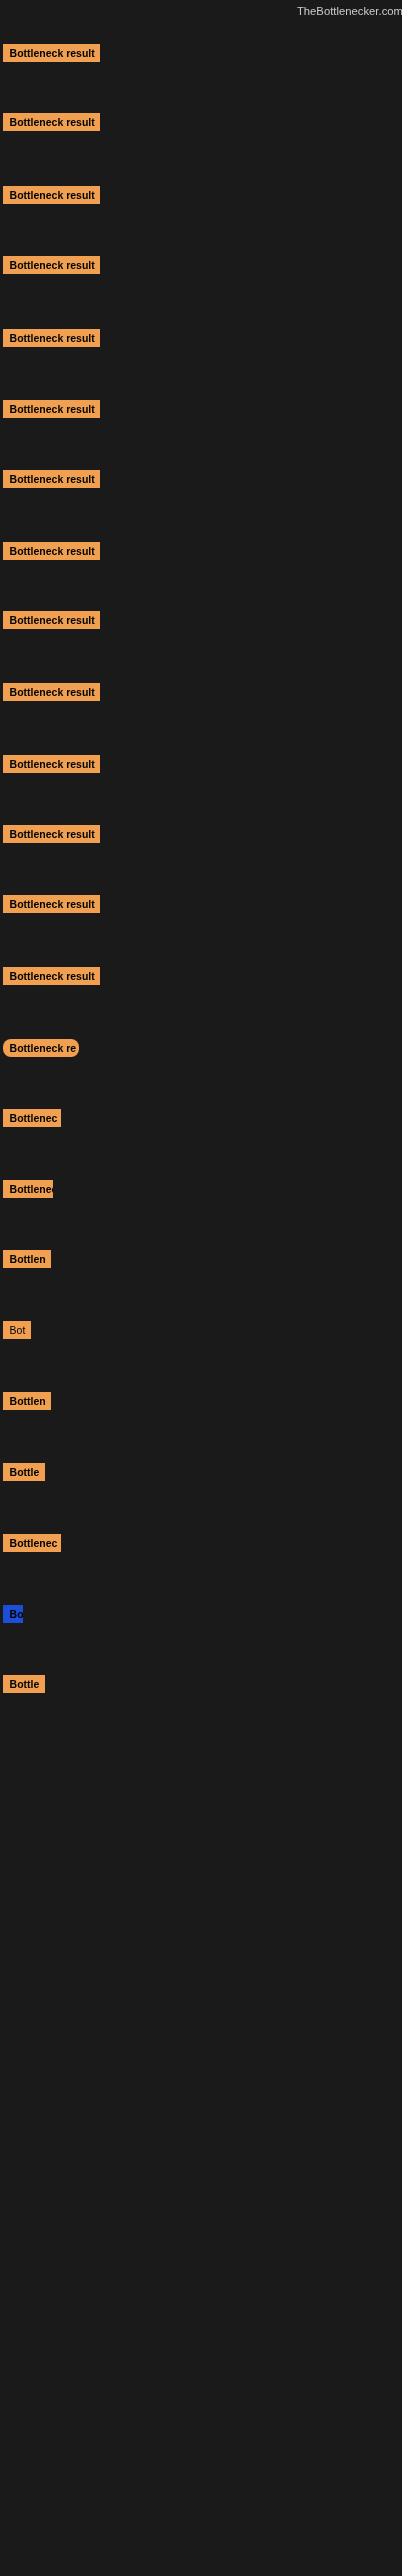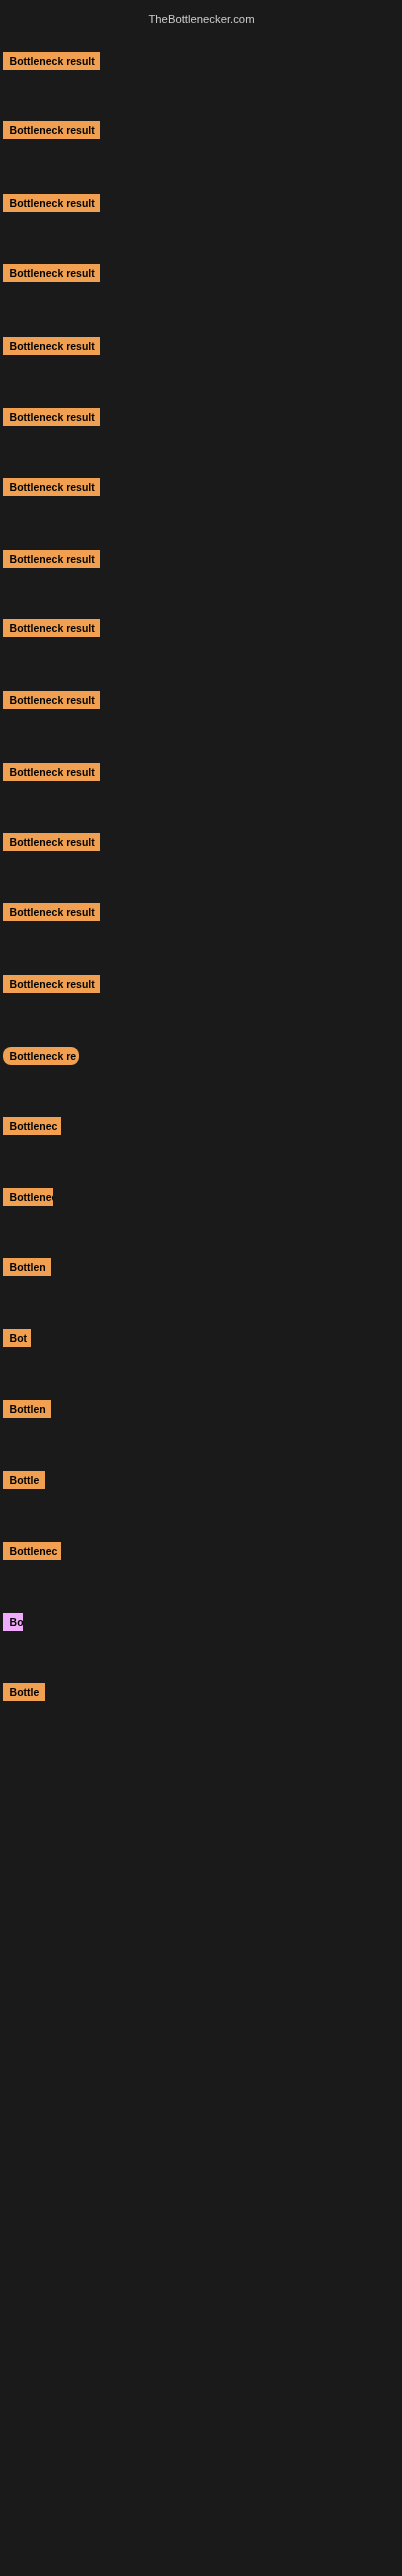--- a/index.html
+++ b/index.html
@@ -10,26 +10,25 @@
 
     body {
       width: 403px;
       min-height: 2576px;
       background-color: #1a1a1a;
       font-family: Arial, sans-serif;
       position: relative;
     }
 
     .site-title {
-      text-align: center;
+      text-align: right;
       color: #cccccc;
       font-size: 11.3px;
       padding: 4.8px 0;
       background-color: #1a1a1a;
-      margin-top: 8px;
     }
   </style>
 </head>
 <body>
 
 <div class="site-title">
   <span>TheBottlenecker.com</span>
 </div>
 
 <div id="items-container" style="position: relative; height: 2552px;">
@@ -44,20 +43,20 @@
     <div style="position: absolute; top: 589px; left: 3.2px; background-color: rgb(240, 160, 80); color: rgb(0, 0, 0); font-size: 10.5px; font-weight: bold; padding: 3.2px 6.4px; white-space: nowrap; overflow: hidden; max-width: 97px; width: 97px;">Bottleneck result</div>
     <div style="position: absolute; top: 661px; left: 3.2px; background-color: rgb(240, 160, 80); color: rgb(0, 0, 0); font-size: 10.5px; font-weight: bold; padding: 3.2px 6.4px; white-space: nowrap; overflow: hidden; max-width: 97px; width: 97px;">Bottleneck result</div>
     <div style="position: absolute; top: 733px; left: 3.2px; background-color: rgb(240, 160, 80); color: rgb(0, 0, 0); font-size: 10.5px; font-weight: bold; padding: 3.2px 6.4px; white-space: nowrap; overflow: hidden; max-width: 97px; width: 97px;">Bottleneck result</div>
     <div style="position: absolute; top: 803px; left: 3.2px; background-color: rgb(240, 160, 80); color: rgb(0, 0, 0); font-size: 10.5px; font-weight: bold; padding: 3.2px 6.4px; white-space: nowrap; overflow: hidden; max-width: 97px; width: 97px;">Bottleneck result</div>
     <div style="position: absolute; top: 873px; left: 3.2px; background-color: rgb(240, 160, 80); color: rgb(0, 0, 0); font-size: 10.5px; font-weight: bold; padding: 3.2px 6.4px; white-space: nowrap; overflow: hidden; max-width: 97px; width: 97px;">Bottleneck result</div>
     <div style="position: absolute; top: 945px; left: 3.2px; background-color: rgb(240, 160, 80); color: rgb(0, 0, 0); font-size: 10.5px; font-weight: bold; padding: 3.2px 6.4px; white-space: nowrap; overflow: hidden; max-width: 97px; width: 97px;">Bottleneck result</div>
     <div style="position: absolute; top: 1017px; left: 3.2px; background-color: rgb(240, 160, 80); color: rgb(0, 0, 0); font-size: 10.5px; font-weight: bold; padding: 3.2px 6.4px; white-space: nowrap; overflow: hidden; max-width: 76px; width: 89px; border-radius: 8px;">Bottleneck re</div>
     <div style="position: absolute; top: 1087px; left: 3.2px; background-color: rgb(240, 160, 80); color: rgb(0, 0, 0); font-size: 10.5px; font-weight: bold; padding: 3.2px 6.4px; white-space: nowrap; overflow: hidden; max-width: 58px; width: 58px;">Bottlenec</div>
     <div style="position: absolute; top: 1158px; left: 3.2px; background-color: rgb(240, 160, 80); color: rgb(0, 0, 0); font-size: 10.5px; font-weight: bold; padding: 3.2px 6.4px; white-space: nowrap; overflow: hidden; max-width: 66px; width: 50px;">Bottleneck r</div>
     <div style="position: absolute; top: 1228px; left: 3.2px; background-color: rgb(240, 160, 80); color: rgb(0, 0, 0); font-size: 10.5px; font-weight: bold; padding: 3.2px 6.4px; white-space: nowrap; overflow: hidden; max-width: 48px; width: 48px;">Bottlen</div>
-    <div style="position: absolute; top: 1299px; left: 3.2px; background-color: rgb(240, 160, 80); color: rgb(0, 0, 0); font-size: 10.5px; font-weight: bold; padding: 3.2px 6.4px; white-space: nowrap; overflow: hidden; max-width: 28px; width: 28px;">Bot</div>
+    <div style="position: absolute; top: 1299px; left: 3.2px; background-color: rgb(240, 160, 80); color: rgb(0, 0, 0); font-size: 10.5px; font-weight: normal; padding: 3.2px 6.4px; white-space: nowrap; overflow: hidden; max-width: 28px; width: 28px;">Bot</div>
     <div style="position: absolute; top: 1370px; left: 3.2px; background-color: rgb(240, 160, 80); color: rgb(0, 0, 0); font-size: 10.5px; font-weight: bold; padding: 3.2px 6.4px; white-space: nowrap; overflow: hidden; max-width: 48px; width: 48px;">Bottlen</div>
     <div style="position: absolute; top: 1441px; left: 3.2px; background-color: rgb(240, 160, 80); color: rgb(0, 0, 0); font-size: 10.5px; font-weight: bold; padding: 3.2px 6.4px; white-space: nowrap; overflow: hidden; max-width: 42px; width: 60px;">Bottle</div>
     <div style="position: absolute; top: 1512px; left: 3.2px; background-color: rgb(240, 160, 80); color: rgb(0, 0, 0); font-size: 10.5px; font-weight: bold; padding: 3.2px 6.4px; white-space: nowrap; overflow: hidden; max-width: 58px; width: 58px;">Bottlenec</div>
-    <div style="position: absolute; top: 1583px; left: 3.2px; background-color: #f0abfc; color: rgb(0, 0, 0); font-size: 10.5px; font-weight: bold; padding: 3.2px 6.4px; white-space: nowrap; overflow: hidden; max-width: 20px; width: 20px;">Bo</div>
+    <div style="position: absolute; top: 1583px; left: 3.2px; background-color: #1d4ed8; color: rgb(0, 0, 0); font-size: 10.5px; font-weight: bold; padding: 3.2px 6.4px; white-space: nowrap; overflow: hidden; max-width: 20px; width: 20px;">Bo</div>
     <div style="position: absolute; top: 1653px; left: 3.2px; background-color: rgb(240, 160, 80); color: rgb(0, 0, 0); font-size: 10.5px; font-weight: bold; padding: 3.2px 6.4px; white-space: nowrap; overflow: hidden; max-width: 42px; width: 42px;">Bottle</div>
   </div>
 
 
 </body></html>

